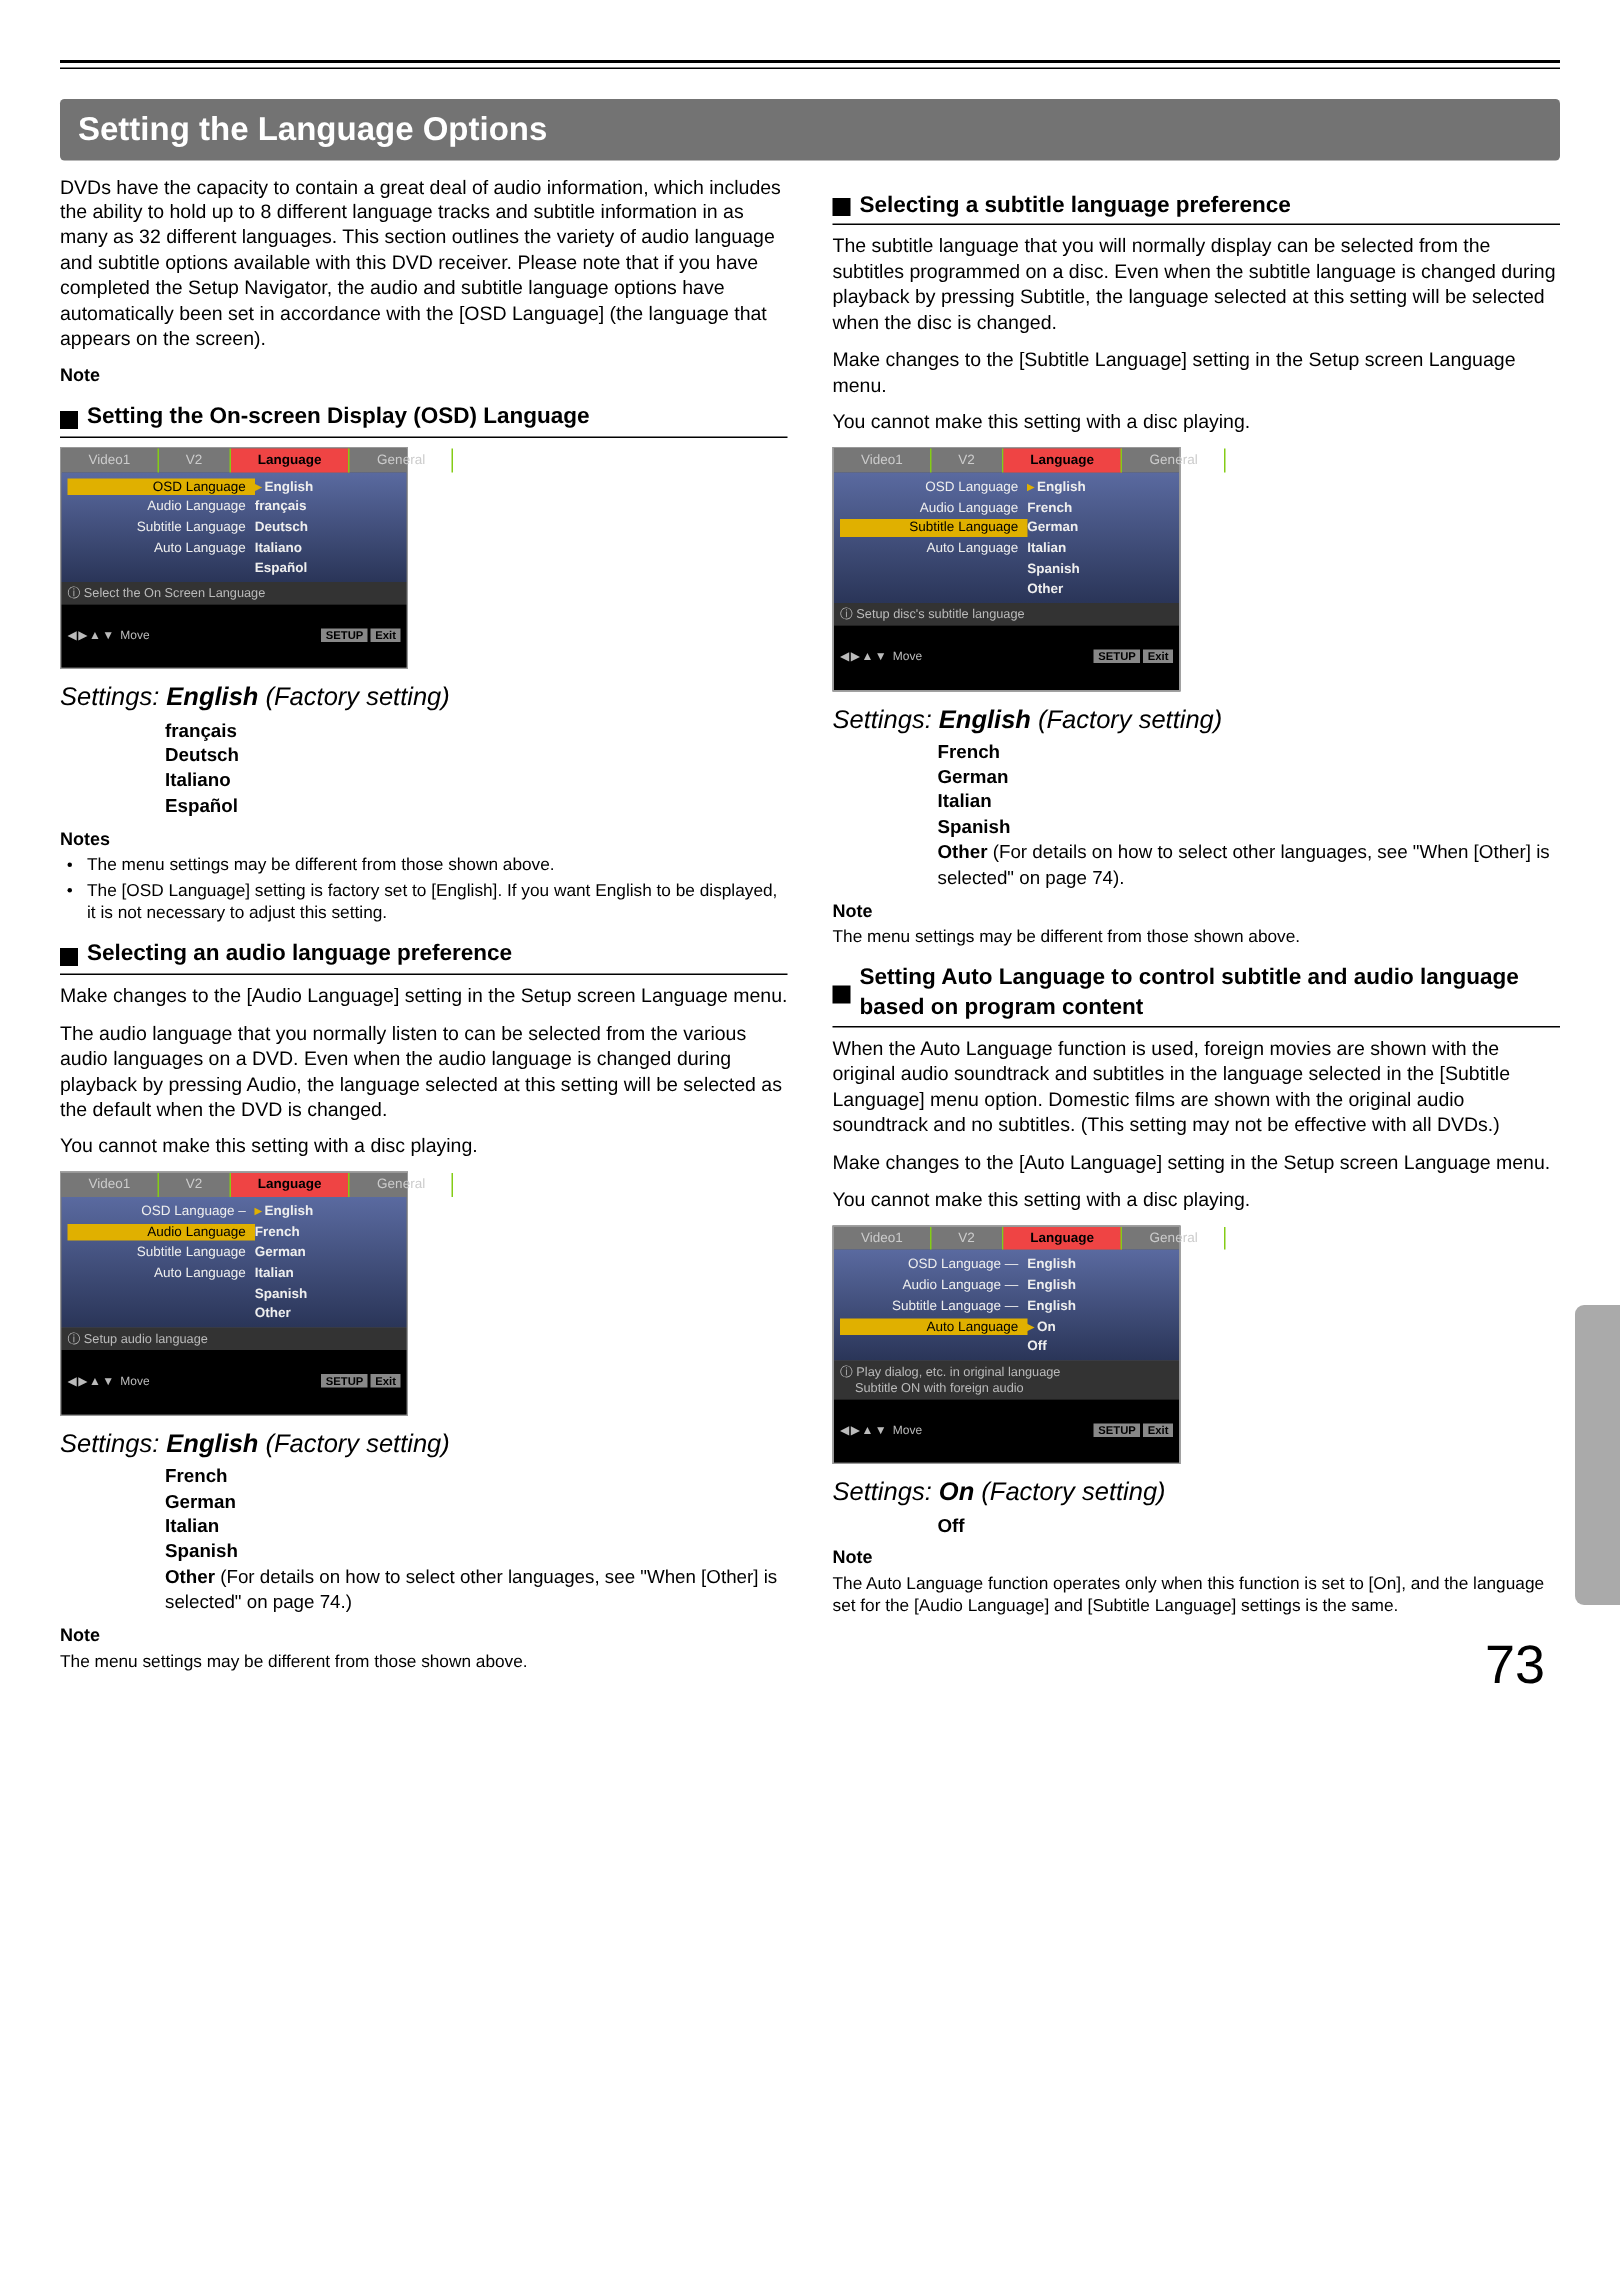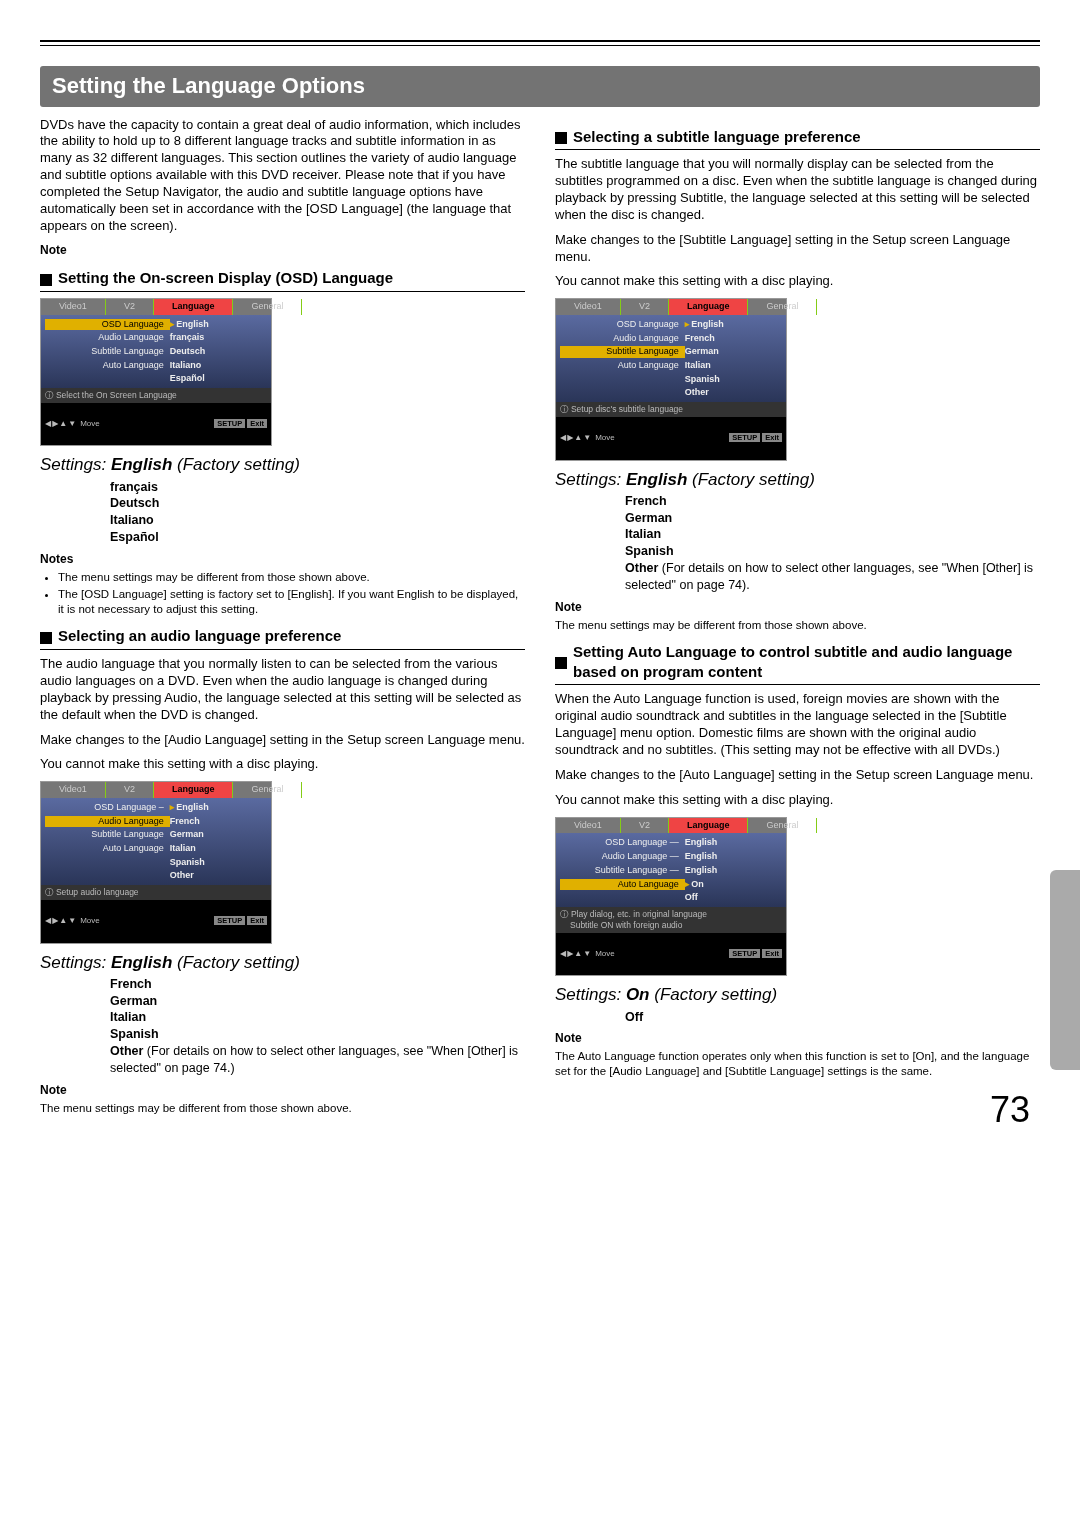--- a/index.html
+++ b/index.html
@@ -238,22 +238,22 @@
 
       <div class="note-hd">Notes</div>
       <ul class="bullets">
         <li>The menu settings may be different from those shown above.</li>
         <li>The [OSD Language] setting is factory set to [English]. If you want English to be displayed, it is not necessary to adjust this setting.</li>
       </ul>
 
       <div class="subhead">
           <span>Selecting an audio language preference</span>
         </div>
+      <p>Make changes to the [Audio Language] setting in the Setup screen Language menu.</p>
       <p>The audio language that you normally listen to can be selected from the various audio languages on a DVD. Even when the audio language is changed during playback by pressing Audio, the language selected at this setting will be selected as the default when the DVD is changed.</p>
-      <p>Make changes to the [Audio Language] setting in the Setup screen Language menu.</p>
       <p>You cannot make this setting with a disc playing.</p>
 
       <div class="osd-box">
         <div class="osd-tabs">
           <div class="osd-tab">Video1</div>
           <div class="osd-tab">V2</div>
           <div class="osd-tab active">Language</div>
           <div class="osd-tab">General</div>
         </div>
         <div class="osd-body">

